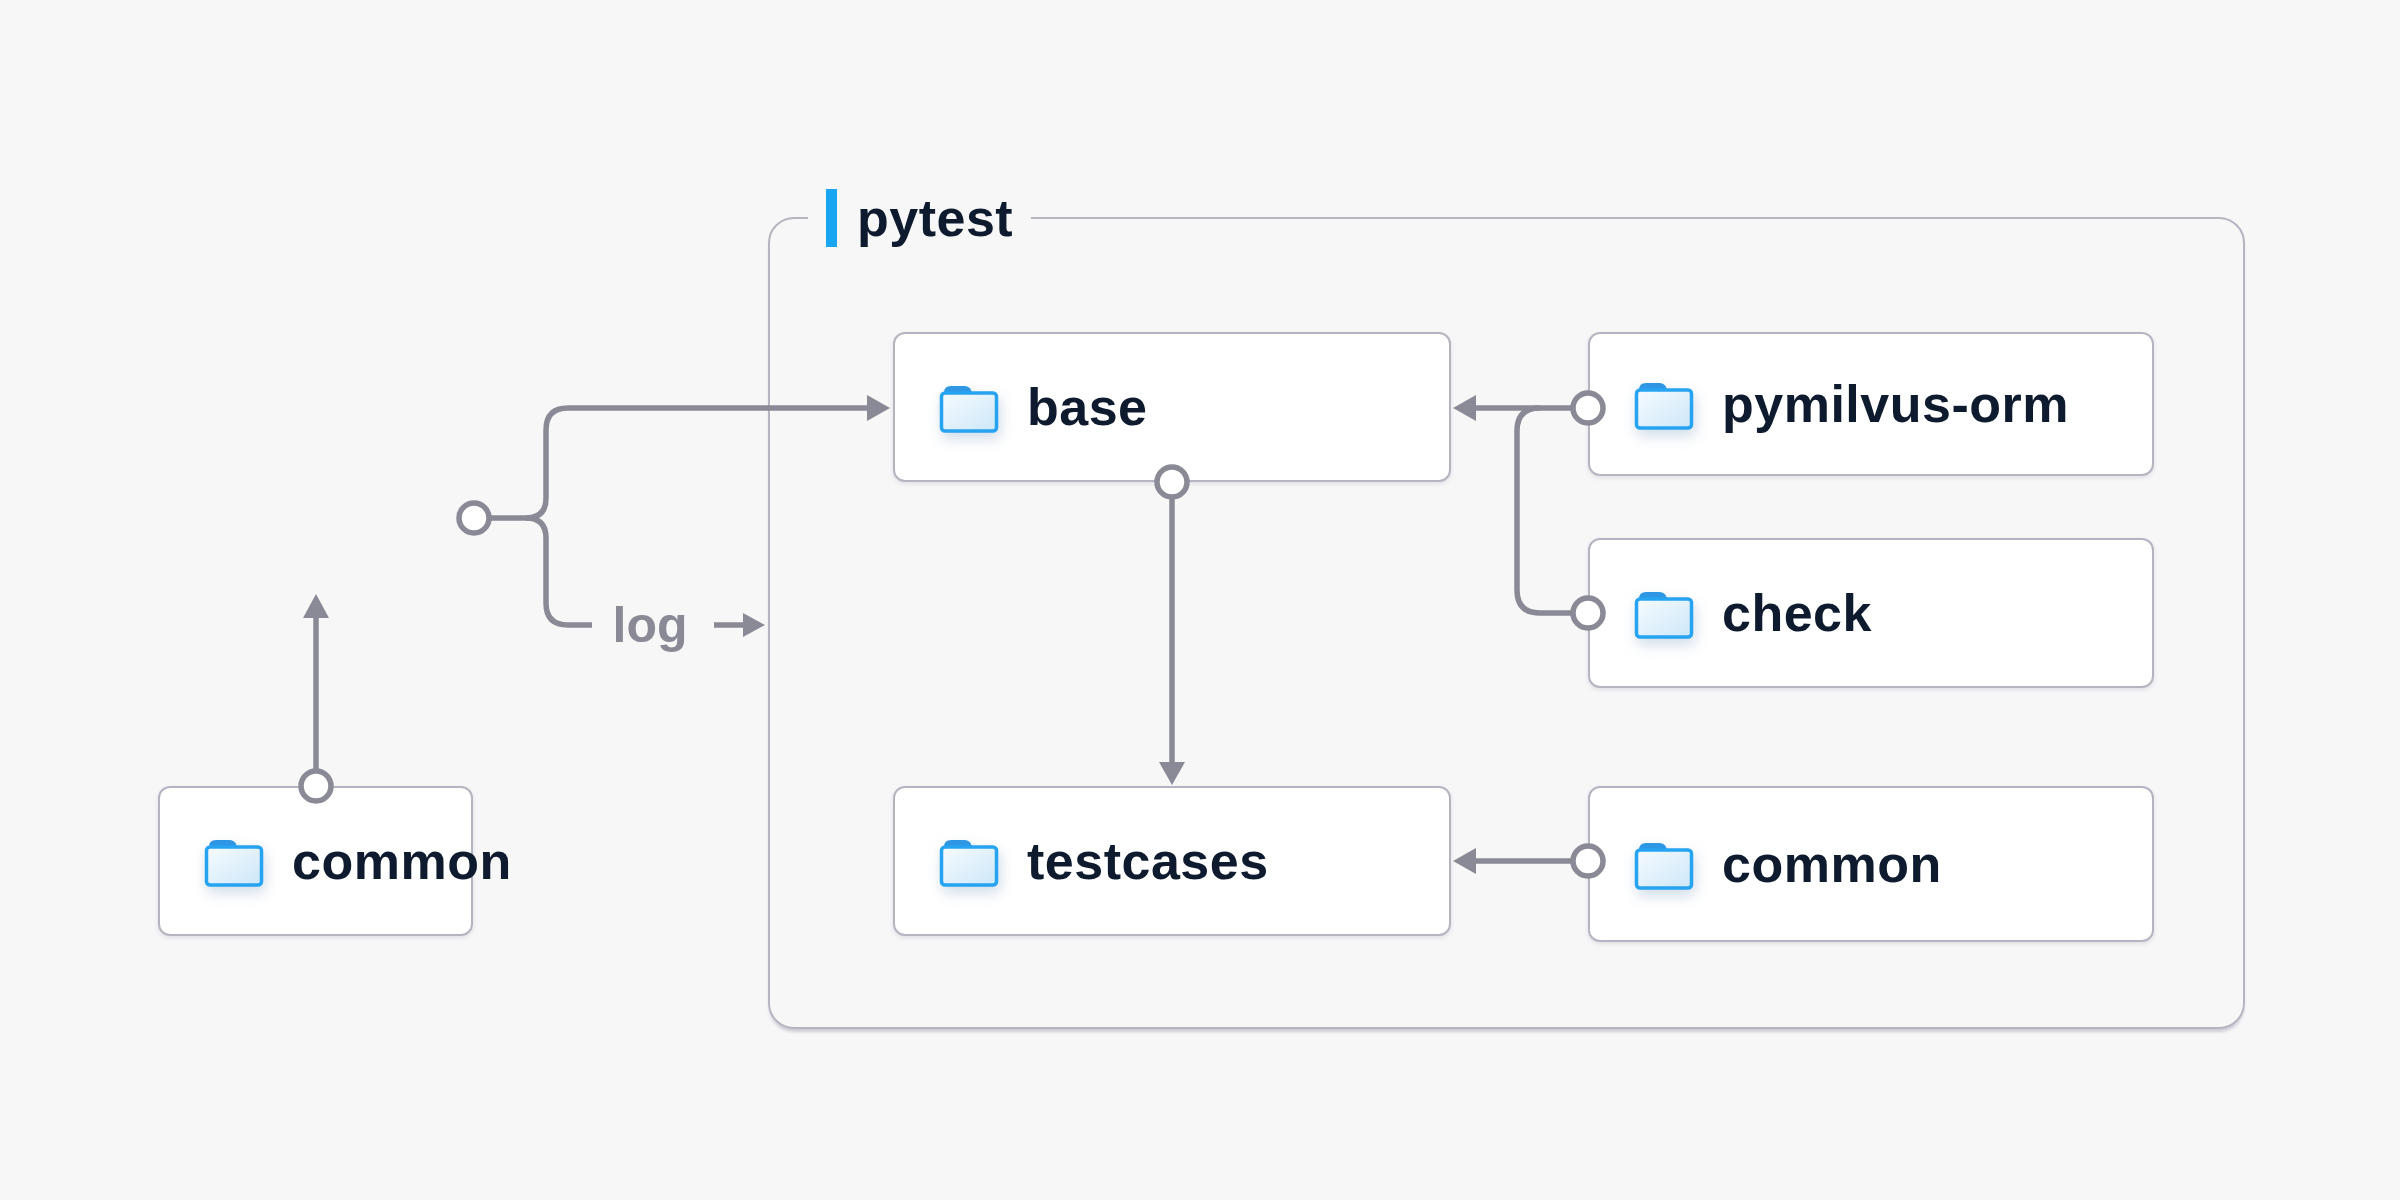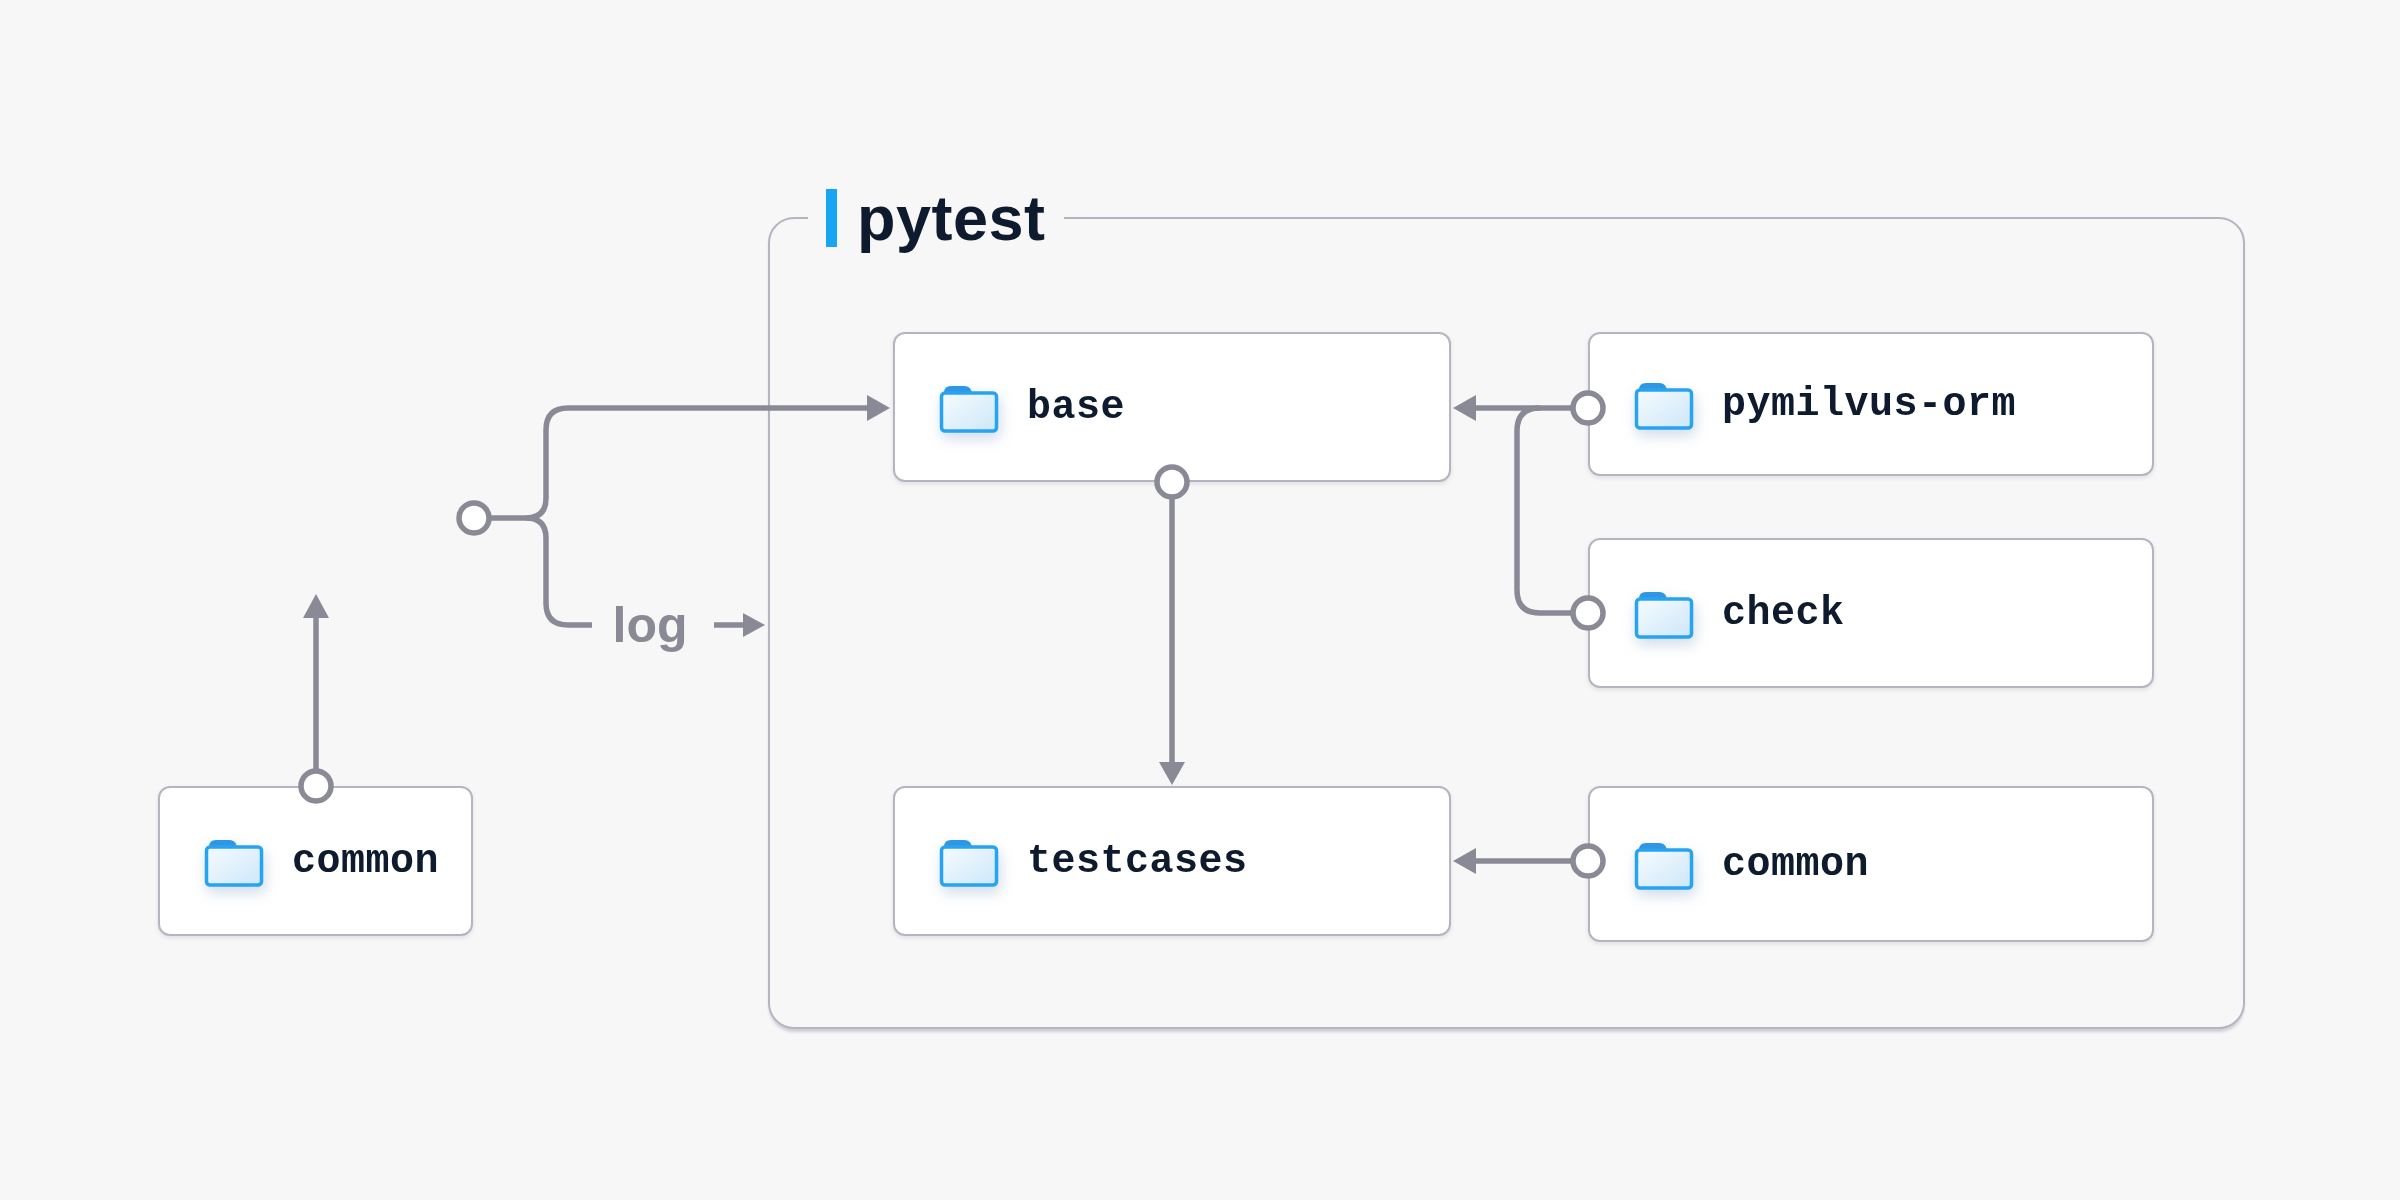--- a/index.html
+++ b/index.html
@@ -28,39 +28,38 @@
     height:60px;
     display:flex;align-items:center;gap:20px;
     background:#f7f7f8;
     padding:0 18px;
     z-index:3;
   }
   .group-label .accent-bar{
     width:11px;height:58px;background:#18a6f2;
   }
   .group-label .group-title{
-    font-size:63px;font-weight:700;color:#0e1a2e;letter-spacing:.5px;
+    font-size:52px;font-weight:700;color:#0e1a2e;letter-spacing:.5px;
   }
 
   
   .node{
     position:absolute;
     background:#ffffff;
     border:2px solid #b5b5c1;
     border-radius:12px;
     box-sizing:border-box;
     display:flex;align-items:center;
     padding-left:42px;gap:26px;
     box-shadow:0 2px 4px rgba(130,130,150,.18);
     z-index:2;
   }
   .node-label{
-    font-size:40px;font-weight:700;color:#0e1a2e;letter-spacing:.5px;
+    font-size:52px;font-weight:700;color:#0e1a2e;letter-spacing:.5px;
     white-space:nowrap;
-    font-family:Liberation Mono, monospace;
   }
   .folder{
     filter:drop-shadow(2px 6px 7px rgba(100,140,180,.30));
     flex:0 0 auto;
   }
 
   
   .edges-svg{
     position:absolute;inset:0;width:2400px;height:1200px;
     z-index:5;pointer-events:none;

